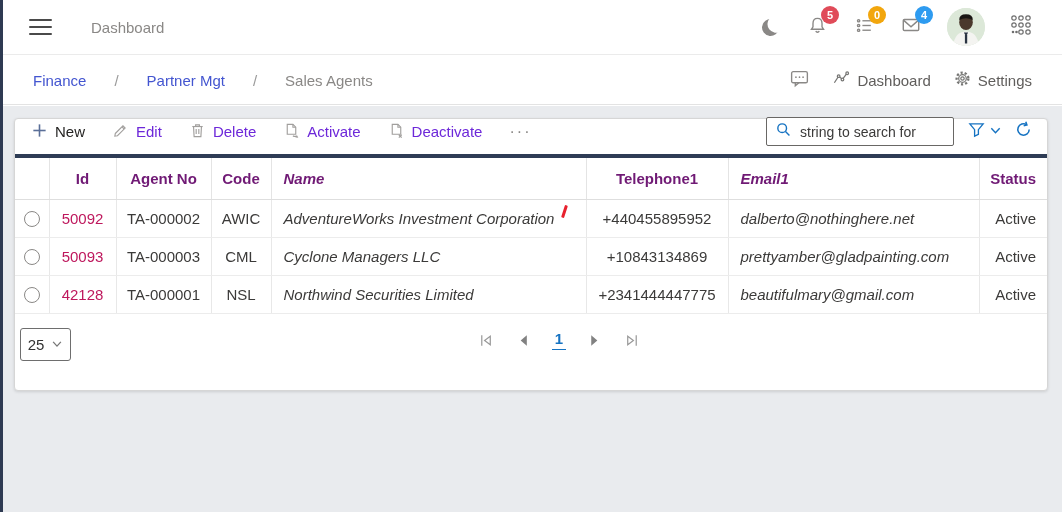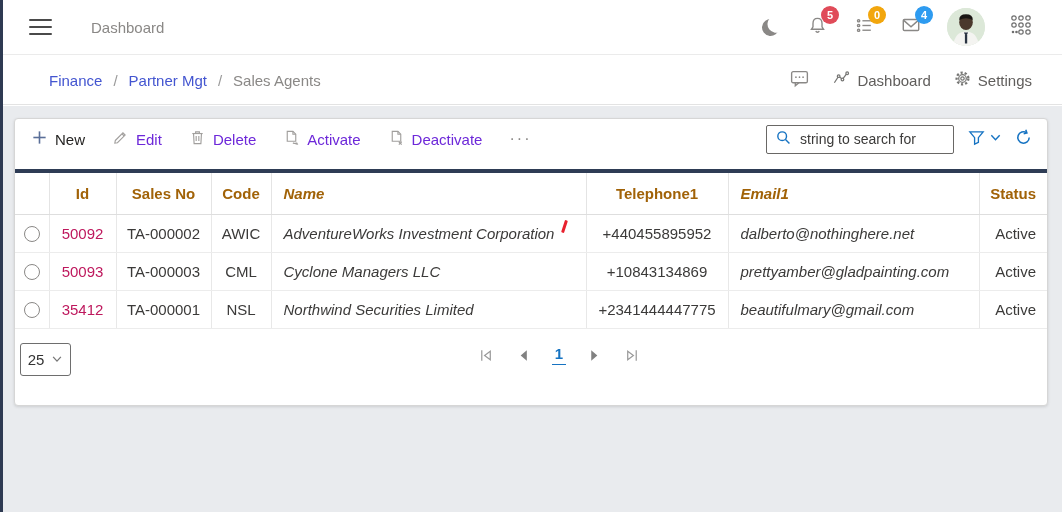--- a/index.html
+++ b/index.html
@@ -23,52 +23,52 @@
            color:#fff; font-size:11px; font-weight:bold; display:flex; align-items:center; justify-content:center; }
   .badge.red { background:#e04b59; }
   .badge.orange { background:#f2a60d; }
   .badge.blue { background:#2e9bf0; }
   .moon { width:17px; height:17px; border-radius:50%; box-shadow: inset 5px -4px 0 0 #8a8886; transform:rotate(8deg); }
   .avatar { width:38px; height:38px; border-radius:50%; overflow:hidden; background:#dce8d8; cursor:pointer; }
 
   
   .crumbbar { position:absolute; left:0; top:56px; width:1062px; height:49px; background:#fff;
               border-bottom:1px solid #e3e3e3; display:flex; align-items:center; z-index:5; }
-  .crumbs { margin-left:49px; font-size:15px; display:flex; align-items:center; gap:11px; }
+  .crumbs { margin-left:33px; font-size:15px; display:flex; align-items:center; gap:28px; }
   .crumb-link { color:#4355d0; text-decoration:none; cursor:pointer; }
   .crumb-sep { color:#9a9a9a; }
   .crumb-current { color:#8a8886; }
   .crumb-actions { margin-left:auto; margin-right:30px; display:flex; align-items:center; gap:22px;
                    color:#605e5c; font-size:15px; }
   .crumb-action { display:flex; align-items:center; gap:6px; cursor:pointer; }
 
   
   .page-bg { position:absolute; left:0; top:106px; width:1062px; height:406px; background:#e9ebee; }
   .card { position:absolute; left:14px; top:12px; width:1034px; background:#fff;
           border:1px solid #d6d6d6; border-radius:4px; box-shadow:0 1px 3px rgba(0,0,0,.12); }
 
   
-  .toolbar { height:50px; display:flex; align-items:center; padding:0 14px 10px 16px; }
+  .toolbar { height:35px; display:flex; align-items:center; padding:0 14px 10px 16px; }
   .tb-btn { display:flex; align-items:center; gap:7px; font-size:15px; margin-right:27px; cursor:pointer; white-space:nowrap; }
   .tb-btn.enabled { color:#252423; }
   .tb-btn.disabled { color:#6d28d9; }
   .tb-more { color:#8a8886; font-size:16px; letter-spacing:2px; cursor:pointer; margin-right:0; line-height:1; }
   .search-box { margin-left:auto; width:188px; height:29px; border:1px solid #696765; border-radius:2px;
                 display:flex; align-items:center; padding:0 6px 0 8px; gap:6px; background:#fff; }
   .search-box input { border:none; outline:none; width:100%; font-size:14px; color:#3b3a39;
                       font-family:"Liberation Sans", sans-serif; background:transparent; }
   .search-box input::placeholder { color:#3b3a39; opacity:1; }
   .filter-group { display:flex; align-items:center; gap:3px; margin-left:13px; cursor:pointer; }
   .refresh-wrap { margin-left:12px; cursor:pointer; display:flex; align-items:center; }
 
   .navy-divider { height:4px; background:#2e3c55; }
 
   
   table.grid { width:100%; border-collapse:collapse; table-layout:fixed; }
-  .grid th { height:41px; font-size:15px; font-weight:bold; color:#a16207;
+  .grid th { height:41px; font-size:15px; font-weight:bold; color:#701a75;
              border-bottom:1px solid #dedede; border-right:1px solid #e4e4e4; padding:8px; }
   .grid td { height:38px; font-size:15px; color:#3b3a39;
              border-bottom:1px solid #ececec; border-right:1px solid #e8e8e8; padding:0; }
   .grid th:last-child, .grid td:last-child { border-right:none; }
   .al-c { text-align:center; }
   .al-l { text-align:left; padding-left:12px !important;font-style:italic; }
   .al-r { text-align:right; padding-right:11px !important; }
   .id-link { color:#be185d; text-decoration:none; cursor:pointer; }
   .row-radio { appearance:none; -webkit-appearance:none; width:16px; height:16px; border:1px solid #8a8886;
                border-radius:50%; margin:0; vertical-align:middle; cursor:pointer; background:#fff; }
@@ -321,21 +321,21 @@
           <col style="width:60px">
         <col style="width:315px">
           <col style="width:142px">
           <col style="width:251px">
           <col style="width:68px">
       </colgroup>
       <thead>
         <tr>
           <th></th>
           <th class="al-c">Id</th>
-          <th class="al-c">Sales No</th>
+          <th class="al-c">Agent No</th>
           <th class="al-c">Code</th>
           <th class="al-l">Name</th>
           <th class="al-c">Telephone1</th>
           <th class="al-l">Email1</th>
           <th class="al-r">Status</th>
         </tr>
       </thead>
       <tbody>
         <tr>
           <td class="al-c"><input type="radio" name="row-select" class="row-radio" style=""></td>
@@ -352,21 +352,21 @@
           <td class="al-c"><a class="id-link">50093</a></td>
           <td class="al-c">TA-000003</td>
           <td class="al-c">CML</td>
           <td class="al-l">Cyclone Managers LLC</td>
           <td class="al-c">+10843134869</td>
           <td class="al-l">prettyamber@gladpainting.com</td>
           <td class="al-r">Active</td>
         </tr>
         <tr>
           <td class="al-c"><input type="radio" name="row-select" class="row-radio" style=""></td>
-          <td class="al-c"><a class="id-link">35412</a></td>
+          <td class="al-c"><a class="id-link">42128</a></td>
           <td class="al-c">TA-000001</td>
           <td class="al-c">NSL</td>
           <td class="al-l">Northwind Securities Limited</td>
           <td class="al-c">+2341444447775</td>
           <td class="al-l">beautifulmary@gmail.com</td>
           <td class="al-r">Active</td>
         </tr>
       </tbody>
     </table>
 

